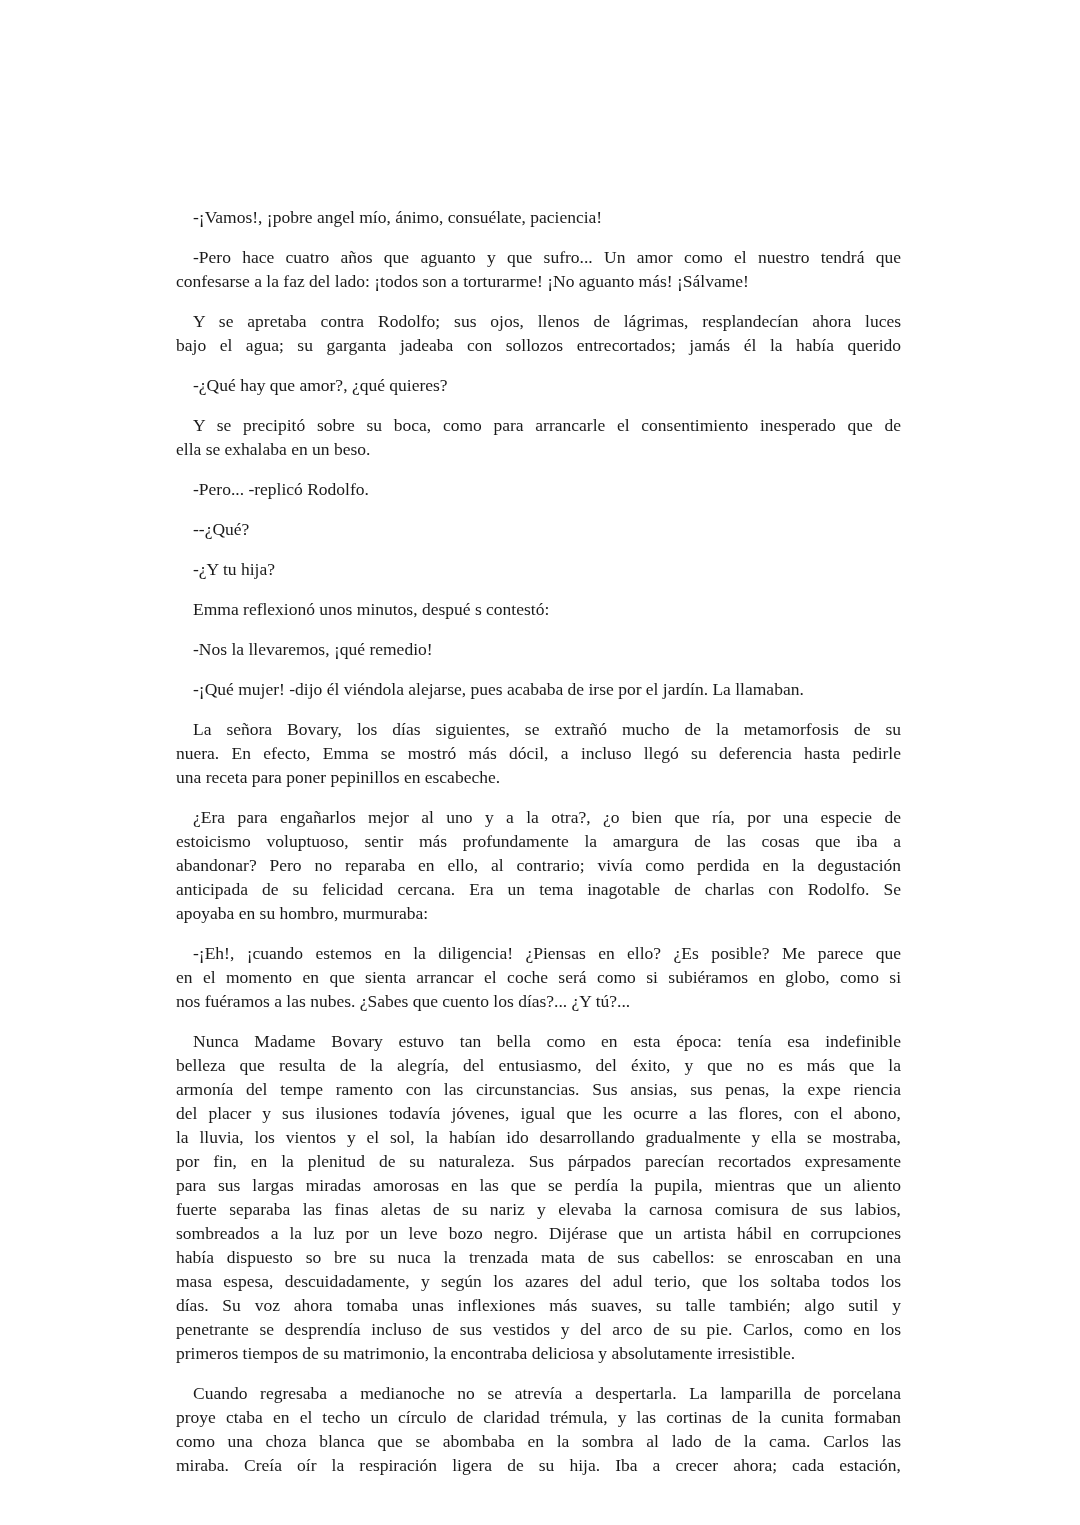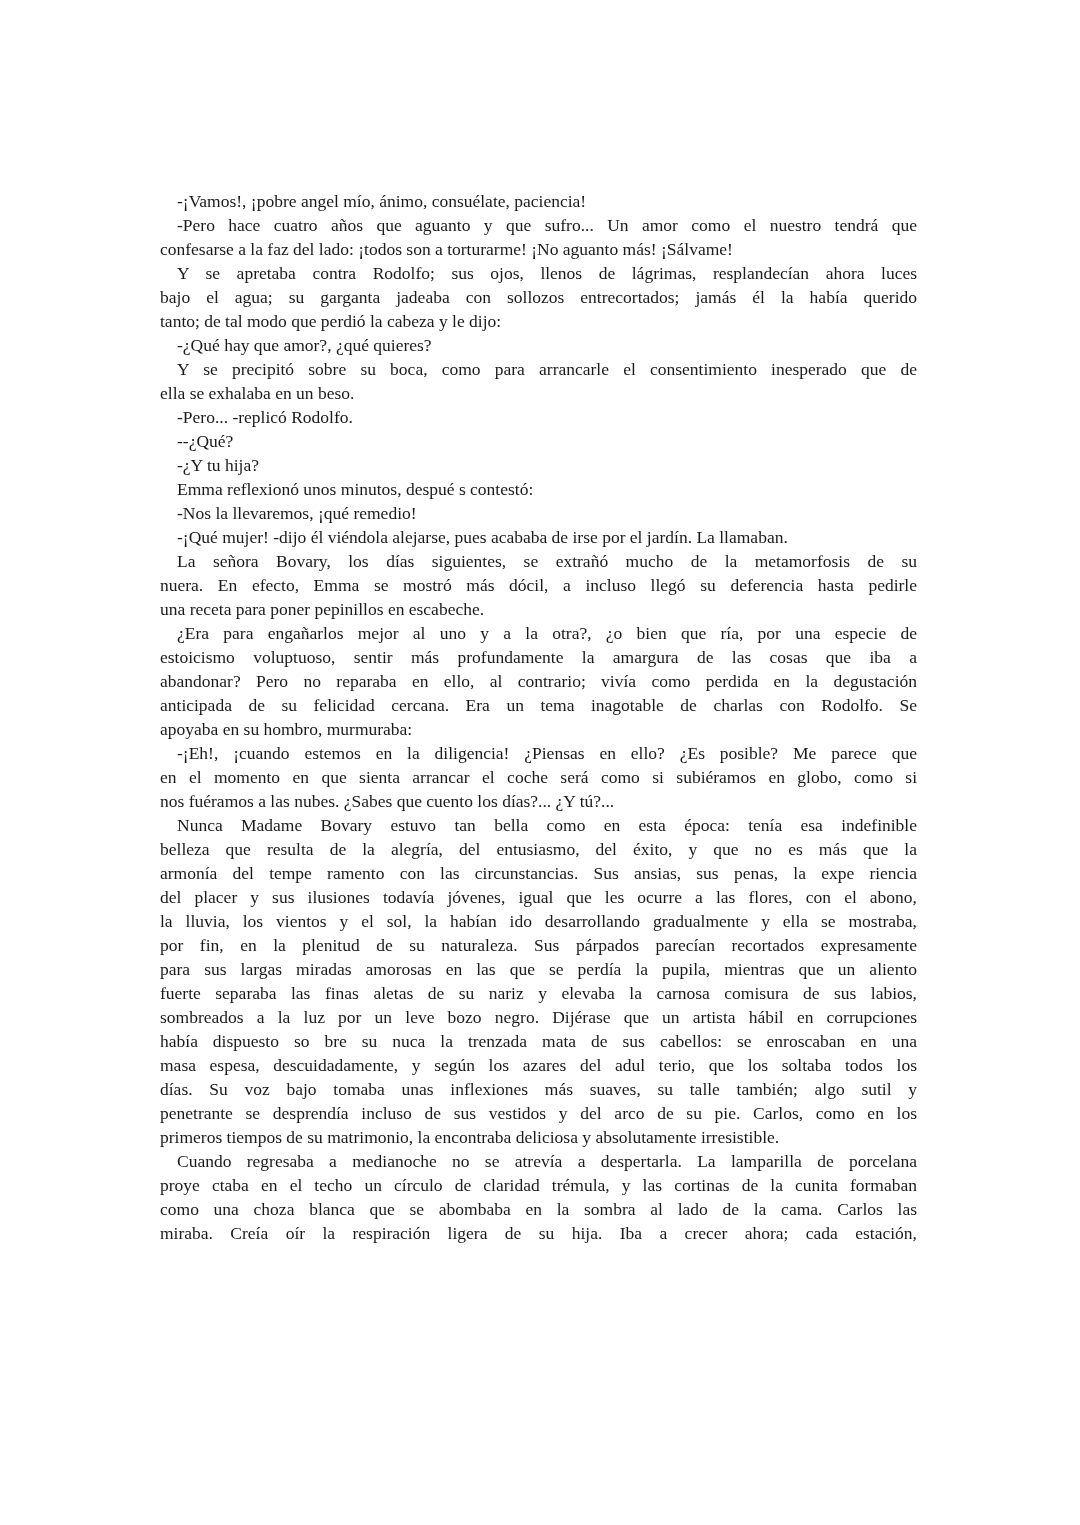--- a/index.html
+++ b/index.html
@@ -17,21 +17,21 @@
   }
   .text-block {
     position: absolute;
     left: 160px;
     top: 189px;
     width: 757px;
     font-size: 17.5px;
     line-height: 24px;
     color: #1a1a1a;
   }
-  .paragraph { margin: 0; padding: 0; }
+  .paragraph { margin: 16px; padding: 0; }
   .line {
     text-align: justify;
     text-align-last: left;
     text-justify: inter-word;
     height: 24px;
     overflow: hidden;
   }
   .line.just { text-align-last: justify; }
   .line.first { text-indent: 17px; }
 </style>
@@ -43,21 +43,20 @@
       <div class="paragraph">
         <div class="line first">-¡Vamos!, ¡pobre angel mío, ánimo, consuélate, paciencia!</div>
       </div>
       <div class="paragraph">
         <div class="line just first">-Pero hace cuatro años que aguanto y que sufro... Un amor como el nuestro tendrá que</div>
         <div class="line">confesarse a la faz del lado: ¡todos son a torturarme! ¡No aguanto más! ¡Sálvame!</div>
       </div>
       <div class="paragraph">
         <div class="line just first">Y se apretaba contra Rodolfo; sus ojos, llenos de lágrimas, resplandecían ahora luces</div>
         <div class="line just">bajo el agua; su garganta jadeaba con sollozos entrecortados; jamás él la había querido</div>
-        <div class="line">tanto; de tal modo que perdió la cabeza y le dijo:</div>
       </div>
       <div class="paragraph">
         <div class="line first">-¿Qué hay que amor?, ¿qué quieres?</div>
       </div>
       <div class="paragraph">
         <div class="line just first">Y se precipitó sobre su boca, como para arrancarle el consentimiento inesperado que de</div>
         <div class="line">ella se exhalaba en un beso.</div>
       </div>
       <div class="paragraph">
         <div class="line first">-Pero... -replicó Rodolfo.</div>
@@ -99,21 +98,21 @@
         <div class="line just">belleza que resulta de la alegría, del entusiasmo, del éxito, y que no es más que la</div>
         <div class="line just">armonía del tempe ramento con las circunstancias. Sus ansias, sus penas, la expe riencia</div>
         <div class="line just">del placer y sus ilusiones todavía jóvenes, igual que les ocurre a las flores, con el abono,</div>
         <div class="line just">la lluvia, los vientos y el sol, la habían ido desarrollando gradualmente y ella se mostraba,</div>
         <div class="line just">por fin, en la plenitud de su naturaleza. Sus párpados parecían recortados expresamente</div>
         <div class="line just">para sus largas miradas amorosas en las que se perdía la pupila, mientras que un aliento</div>
         <div class="line just">fuerte separaba las finas aletas de su nariz y elevaba la carnosa comisura de sus labios,</div>
         <div class="line just">sombreados a la luz por un leve bozo negro. Dijérase que un artista hábil en corrupciones</div>
         <div class="line just">había dispuesto so bre su nuca la trenzada mata de sus cabellos: se enroscaban en una</div>
         <div class="line just">masa espesa, descuidadamente, y según los azares del adul terio, que los soltaba todos los</div>
-        <div class="line just">días. Su voz bajo tomaba unas inflexiones más suaves, su talle también; algo sutil y</div>
+        <div class="line just">días. Su voz ahora tomaba unas inflexiones más suaves, su talle también; algo sutil y</div>
         <div class="line just">penetrante se desprendía incluso de sus vestidos y del arco de su pie. Carlos, como en los</div>
         <div class="line">primeros tiempos de su matrimonio, la encontraba deliciosa y absolutamente irresistible.</div>
       </div>
       <div class="paragraph">
         <div class="line just first">Cuando regresaba a medianoche no se atrevía a despertarla. La lamparilla de porcelana</div>
         <div class="line just">proye ctaba en el techo un círculo de claridad trémula, y las cortinas de la cunita formaban</div>
         <div class="line just">como una choza blanca que se abombaba en la sombra al lado de la cama. Carlos las</div>
         <div class="line just">miraba. Creía oír la respiración ligera de su hija. Iba a crecer ahora; cada estación,</div>
       </div>
     </div>

